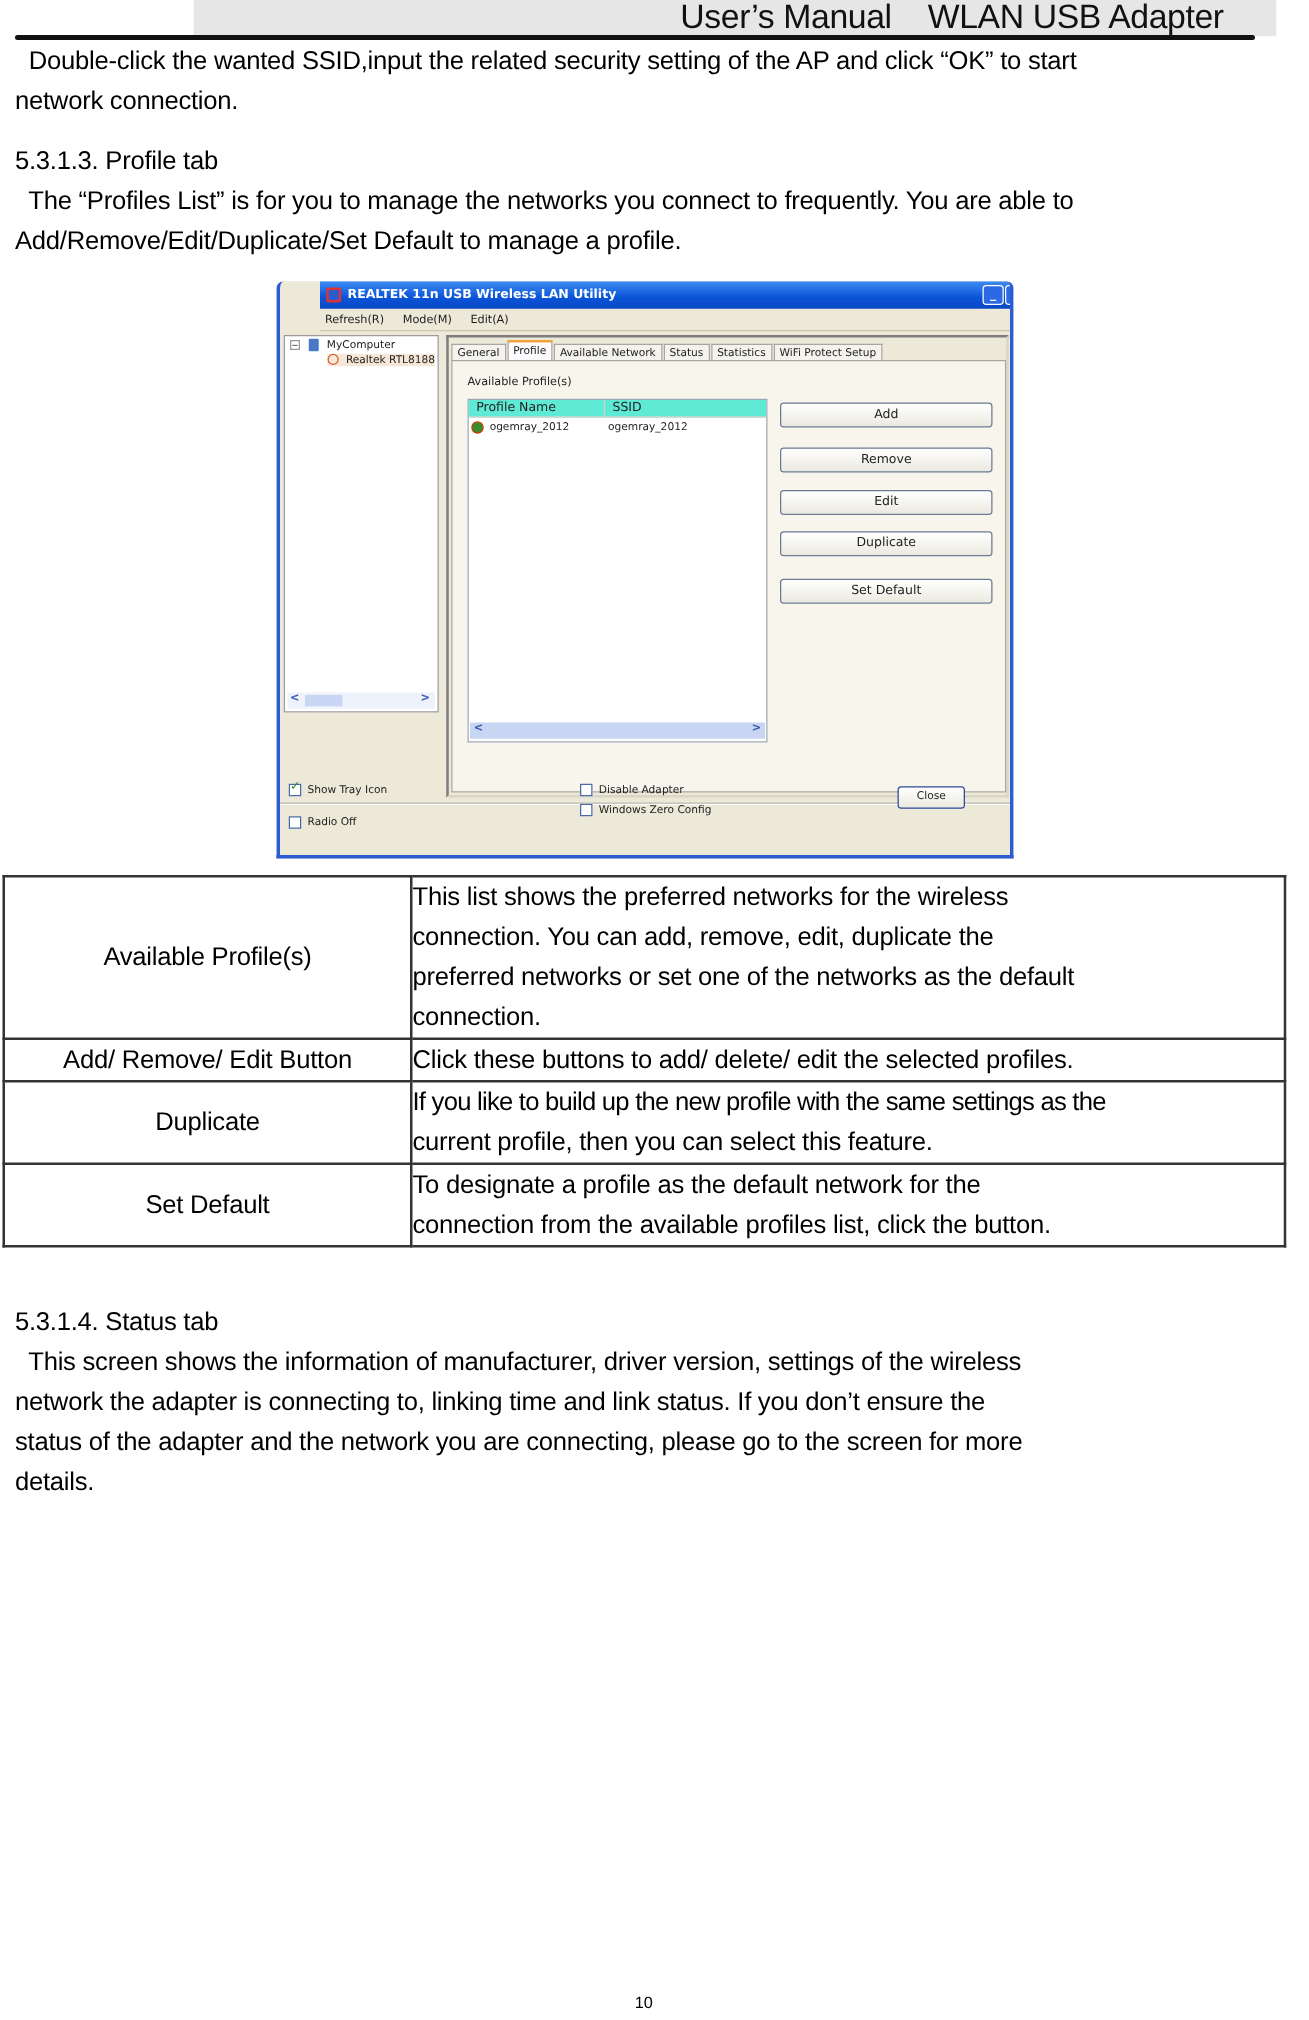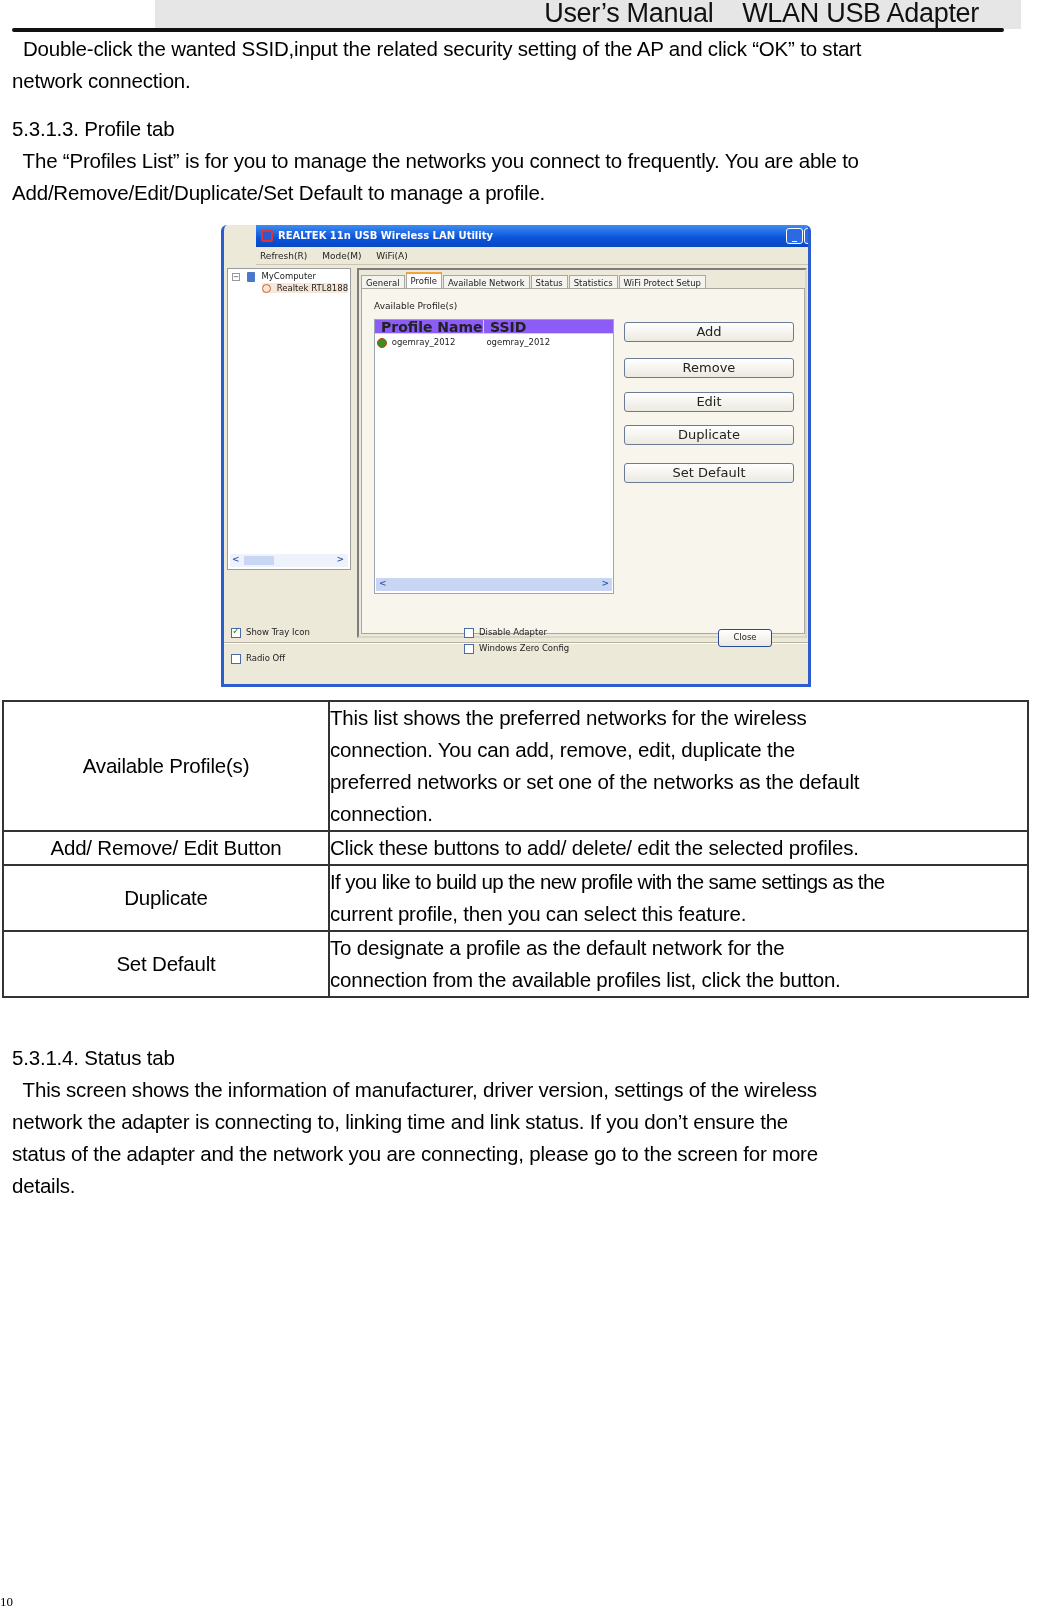--- a/index.html
+++ b/index.html
@@ -23,41 +23,41 @@
   .tree { position: absolute; left: 3px; top: 43px; width: 124px; height: 302px; background: #fff; border: 1px solid #9b9b9b; }
   .tree-row { position: absolute; font-size: 8.5px; white-space: nowrap; }
   .tree-hs { position: absolute; left: 2px; bottom: 2px; width: 118px; height: 13px; background: #eef2fb; }
   .tabpane { position: absolute; left: 133px; top: 43px; width: 450px; height: 370px; border: 2px solid #7d7d7d; border-right-color: #d9d6c6; border-bottom-color: #d9d6c6; }
   .tabs { position: absolute; left: 2px; top: 2px; height: 16px; white-space: nowrap; }
   .tab { display: inline-block; padding: 0 4px; height: 15px; line-height: 15px; border: 1px solid #a9a6a0; border-bottom: none; background: #f4f3ee; font-size: 8.5px; margin-right: 1px; vertical-align: bottom; }
   .tab.active { background: #fcfcfe; height: 18px; border-top: 2px solid #f2a438; }
   .tabbody { position: absolute; left: 2px; top: 18px; width: 444px; height: 346px; border: 1px solid #a9a6a0; background: #f8f6ec; }
   .avail-lbl { position: absolute; left: 12px; top: 12px; font-size: 9px; }
   .list { position: absolute; left: 12px; top: 30px; width: 240px; height: 275px; background: #fff; border: 1px solid #9da6b4; }
-  .list-h { height: 14px; line-height: 14px; border-bottom: 1px solid #d5d2ca; background: #8b5cf6; font-size: 14px; position: relative; font-weight: bold; }
+  .list-h { height: 14px; line-height: 14px; border-bottom: 1px solid #d5d2ca; background: #5eead4; font-size: 10px; position: relative; }
   .list-h span { position: absolute; top: 0; }
   .list-r { position: absolute; top: 15px; left: 2px; font-size: 8.5px; white-space: nowrap; width: 230px; height: 14px; line-height: 14px; }
   .list-r .ic { display: inline-block; width: 10px; height: 10px; border: 1.5px solid #c04000; border-radius: 50%; vertical-align: middle; margin-right: 2px; background: #3a8d2a; }
   .list-hs { position: absolute; left: 1px; bottom: 2px; width: 236px; height: 13px; background: #c8d6f4; }
   .arr { position: absolute; top: 0; font-size: 9px; color: #3a5bb0; font-weight: bold; }
-  .btn { position: absolute; left: 262px; width: 170px; height: 20px; background: linear-gradient(#ffffff, #ebe9df); border: 1.5px solid #6b7b95; border-radius: 3px; font-size: 13px; text-align: center; line-height: 17px; }
+  .btn { position: absolute; left: 262px; width: 170px; height: 20px; background: linear-gradient(#ffffff, #ebe9df); border: 1.5px solid #6b7b95; border-radius: 3px; font-size: 10px; text-align: center; line-height: 17px; }
   .footer-sep { position: absolute; left: 0; top: 417px; width: 100%; height: 2px; background: #fff; border-top: 1px solid #b5b2a2; }
   .chk { position: absolute; font-size: 8.5px; white-space: nowrap; }
   .chk .box { display: inline-block; width: 10px; height: 10px; border: 1px solid #4a6aa8; background: #fff; vertical-align: middle; margin-right: 5px; position: relative; }
   .chk .box.on::after { content: "✓"; position: absolute; left: 0; top: -4px; font-size: 10px; color: #2c8f1e; }
   .closebtn { position: absolute; left: 494px; top: 423px; width: 54px; height: 18px; border: 1.5px solid #2c4a9a; border-radius: 3px; background: linear-gradient(#fff, #ebe9df); font-size: 8.5px; text-align: center; line-height: 15px; }
 
   
   .ptable { position: absolute; left: 2px; top: 700px; width: 1027px; border-collapse: collapse; font-size: 20.5px; letter-spacing: -0.2px; }
   .ptable td, .ptable th { border: 2px solid #333; font-weight: normal; }
   .ptable th { height: 33px; text-align: center; }
   .c1 { width: 326px; text-align: center; vertical-align: middle; }
   .c2 { line-height: 32px; text-align: left; }
 
-  .pagenum { position: absolute; left: 0; top: 1594px; width: 1030px; text-align: left; font-family: Liberation Serif, serif; font-size: 13px; }
+  .pagenum { position: absolute; left: 0; top: 1594px; width: 1030px; text-align: center; font-family: Liberation Sans, sans-serif; font-size: 13px; }
 </style>
 </head>
 <body>
 
 <div class="hdr-band">
   <div class="hdr-text">User’s Manual    WLAN USB Adapter</div>
 </div>
 <div class="hdr-rule"></div>
 
 <div class="txt" style="top:33px; white-space:pre;">  Double-click the wanted SSID,input the related security setting of the AP and click “OK” to start</div>
@@ -71,21 +71,21 @@
   <div class="title">
     <span class="appicon"></span>
     <span>REALTEK 11n USB Wireless LAN Utility</span>
     <div class="wbtn" style="left:530px;">_</div>
     <div class="wbtn" style="left:548px;">□</div>
     <div class="wbtn close" style="left:566px;">✕</div>
   </div>
   <div class="menubar">
     <span>Refresh(R)</span>
     <span>Mode(M)</span>
-    <span>WiFi(A)</span>
+    <span>Edit(A)</span>
   </div>
 
   <div class="tree">
     <div class="tree-row" style="left:4px; top:2px;">
       <span style="display:inline-block;width:8px;height:8px;border:1px solid #999;font-size:7px;line-height:6px;text-align:center;margin-right:4px;">−</span>
       <span style="display:inline-block;width:8px;height:10px;background:#4a79c9;border-radius:1px;margin-right:4px;vertical-align:middle;"></span>
       <span>MyComputer</span>
     </div>
     <div class="tree-row" style="left:34px; top:14px; background:#f6e7d8;">
       <span style="display:inline-block;width:9px;height:9px;border:1.5px solid #d35e2b;border-radius:50%;margin-right:3px;vertical-align:middle;"></span>

